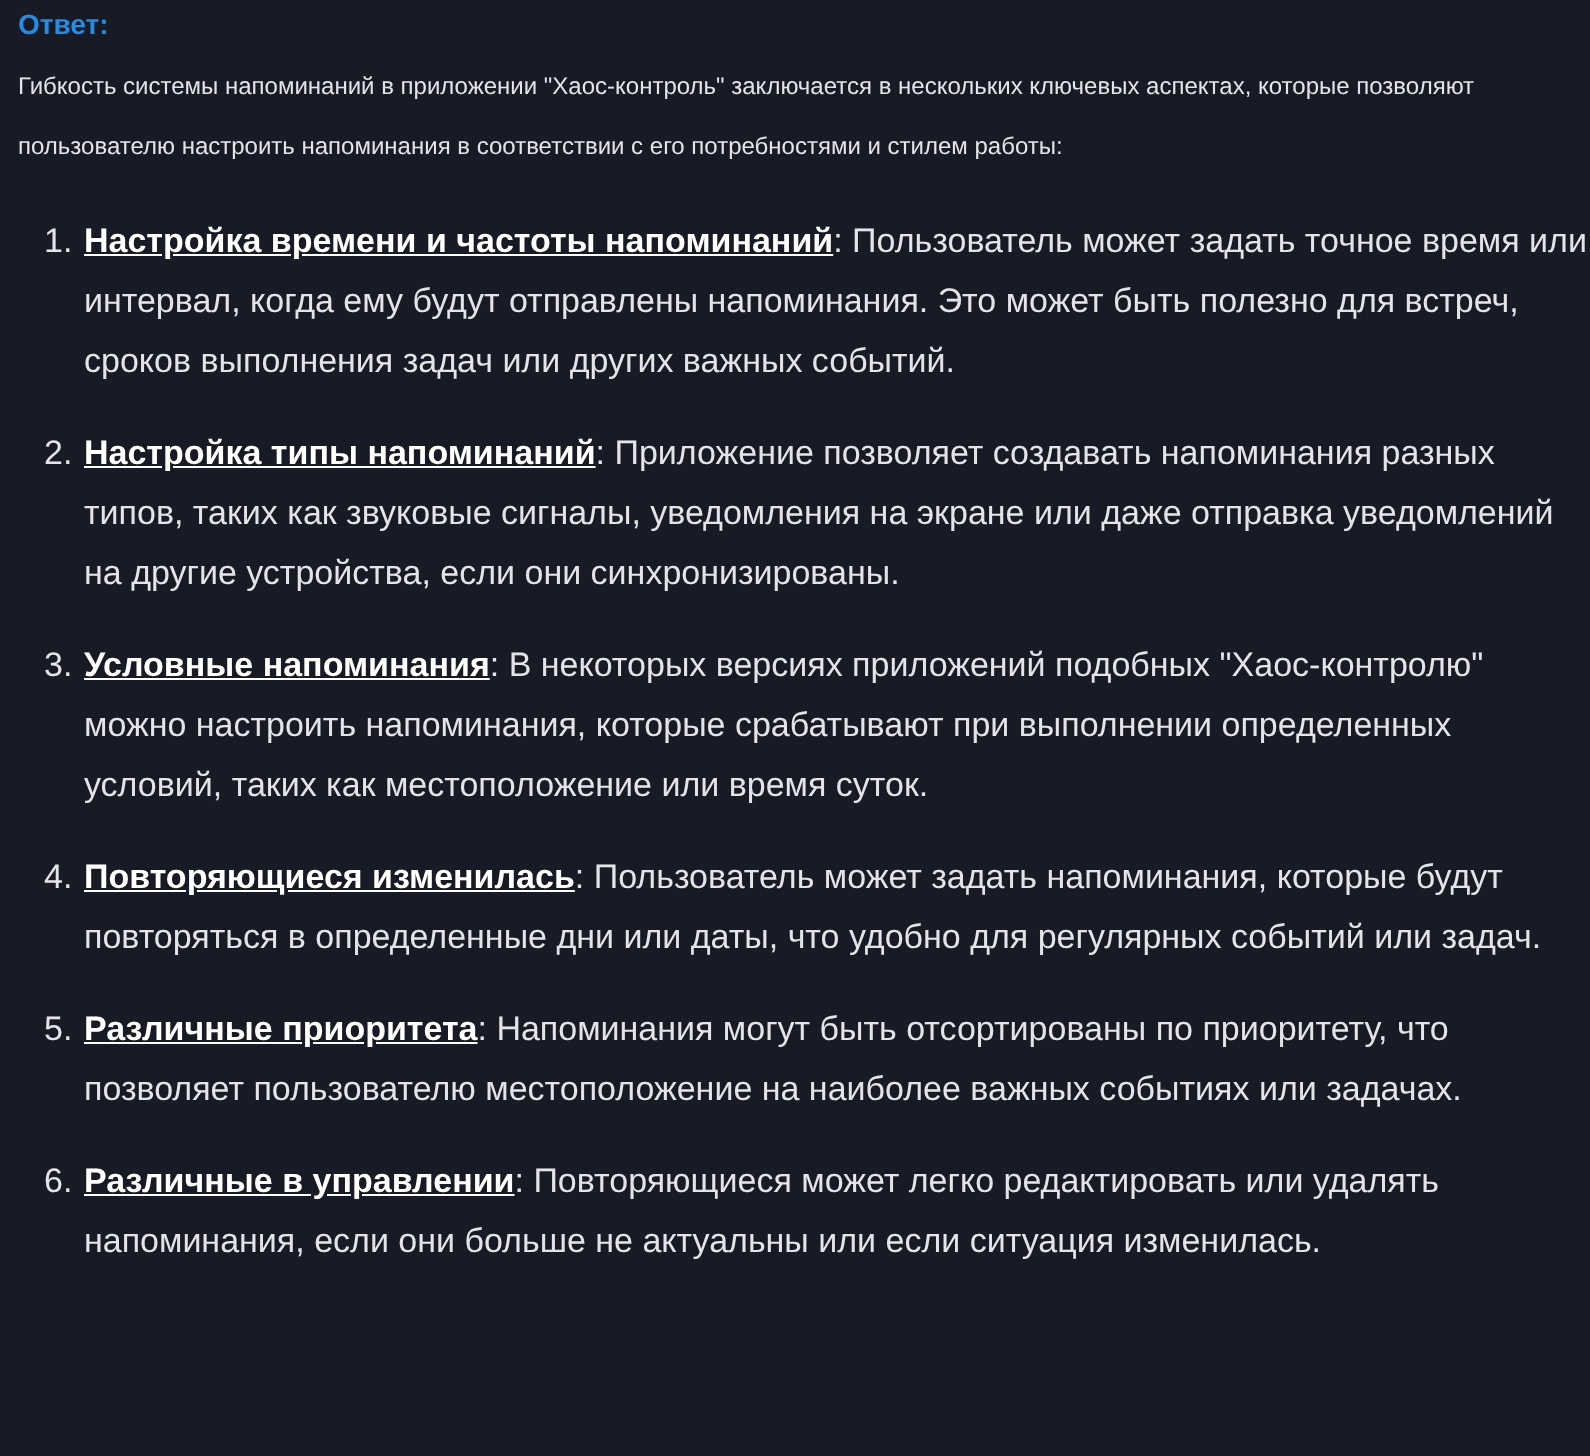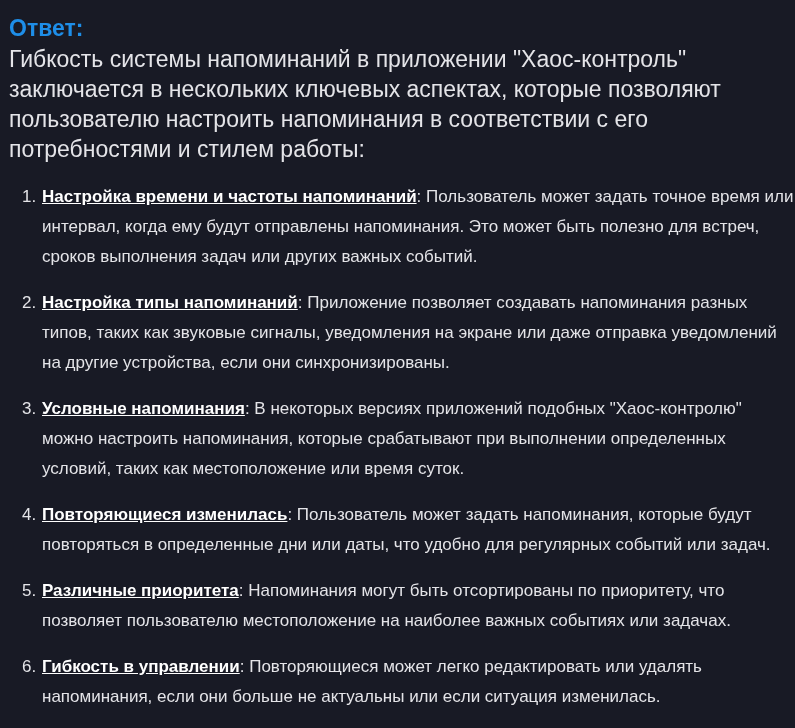--- a/index.html
+++ b/index.html
@@ -1,32 +1,32 @@
 <!DOCTYPE html>
 <html><head>
 <meta charset="utf-8">
 <style>
 html,body{margin:0;padding:0;background:#181a25;}
 body{width:795px;height:728px;overflow:hidden;font-family:"Liberation Sans",sans-serif;color:#e4e4e8;}
 .wrap{padding:0 0 0 9px;}
-.title{color:#1e8ee8;font-weight:bold;font-size:23px;line-height:24px;margin:0;padding-top:16px;}
-.intro{font-size:23px;line-height:30px;margin:4px 0 0 0;}
+.title{color:#1e8ee8;font-weight:bold;font-size:14px;line-height:24px;margin:0;padding-top:0;}
+.intro{font-size:12px;line-height:30px;margin:4px 0 0 0;}
 ol{margin:0;padding:0;list-style:none;}
 li{font-size:17px;line-height:30px;position:relative;padding-left:33px;margin-top:16px;}
 li:first-child{margin-top:18px;}
 .num{position:absolute;left:13px;top:0;}
 .b{font-weight:bold;color:#ffffff;text-decoration:underline;}
 </style>
 </head>
 <body>
 
 <div class="wrap">
   <div class="title">Ответ:</div>
   <p class="intro">Гибкость системы напоминаний в приложении "Хаос-контроль" заключается в нескольких ключевых аспектах, которые позволяют пользователю настроить напоминания в соответствии с его потребностями и стилем работы:</p>
   <ol>
     <li><span class="num">1.</span><span class="b">Настройка времени и частоты напоминаний</span><span>: Пользователь может задать точное время или интервал, когда ему будут отправлены напоминания. Это может быть полезно для встреч, сроков выполнения задач или других важных событий.</span></li>
     <li><span class="num">2.</span><span class="b">Настройка типы напоминаний</span><span>: Приложение позволяет создавать напоминания разных типов, таких как звуковые сигналы, уведомления на экране или даже отправка уведомлений на другие устройства, если они синхронизированы.</span></li>
     <li><span class="num">3.</span><span class="b">Условные напоминания</span><span>: В некоторых версиях приложений подобных "Хаос-контролю" можно настроить напоминания, которые срабатывают при выполнении определенных условий, таких как местоположение или время суток.</span></li>
     <li><span class="num">4.</span><span class="b">Повторяющиеся изменилась</span><span>: Пользователь может задать напоминания, которые будут повторяться в определенные дни или даты, что удобно для регулярных событий или задач.</span></li>
     <li><span class="num">5.</span><span class="b">Различные приоритета</span><span>: Напоминания могут быть отсортированы по приоритету, что позволяет пользователю местоположение на наиболее важных событиях или задачах.</span></li>
-    <li><span class="num">6.</span><span class="b">Гибкость в управлении</span><span>: Повторяющиеся может легко редактировать или удалять напоминания, если они больше не актуальны или если ситуация изменилась.</span></li>
+    <li><span class="num">6.</span><span class="b">Различные в управлении</span><span>: Повторяющиеся может легко редактировать или удалять напоминания, если они больше не актуальны или если ситуация изменилась.</span></li>
   </ol>
 </div>
 
 </body></html>

